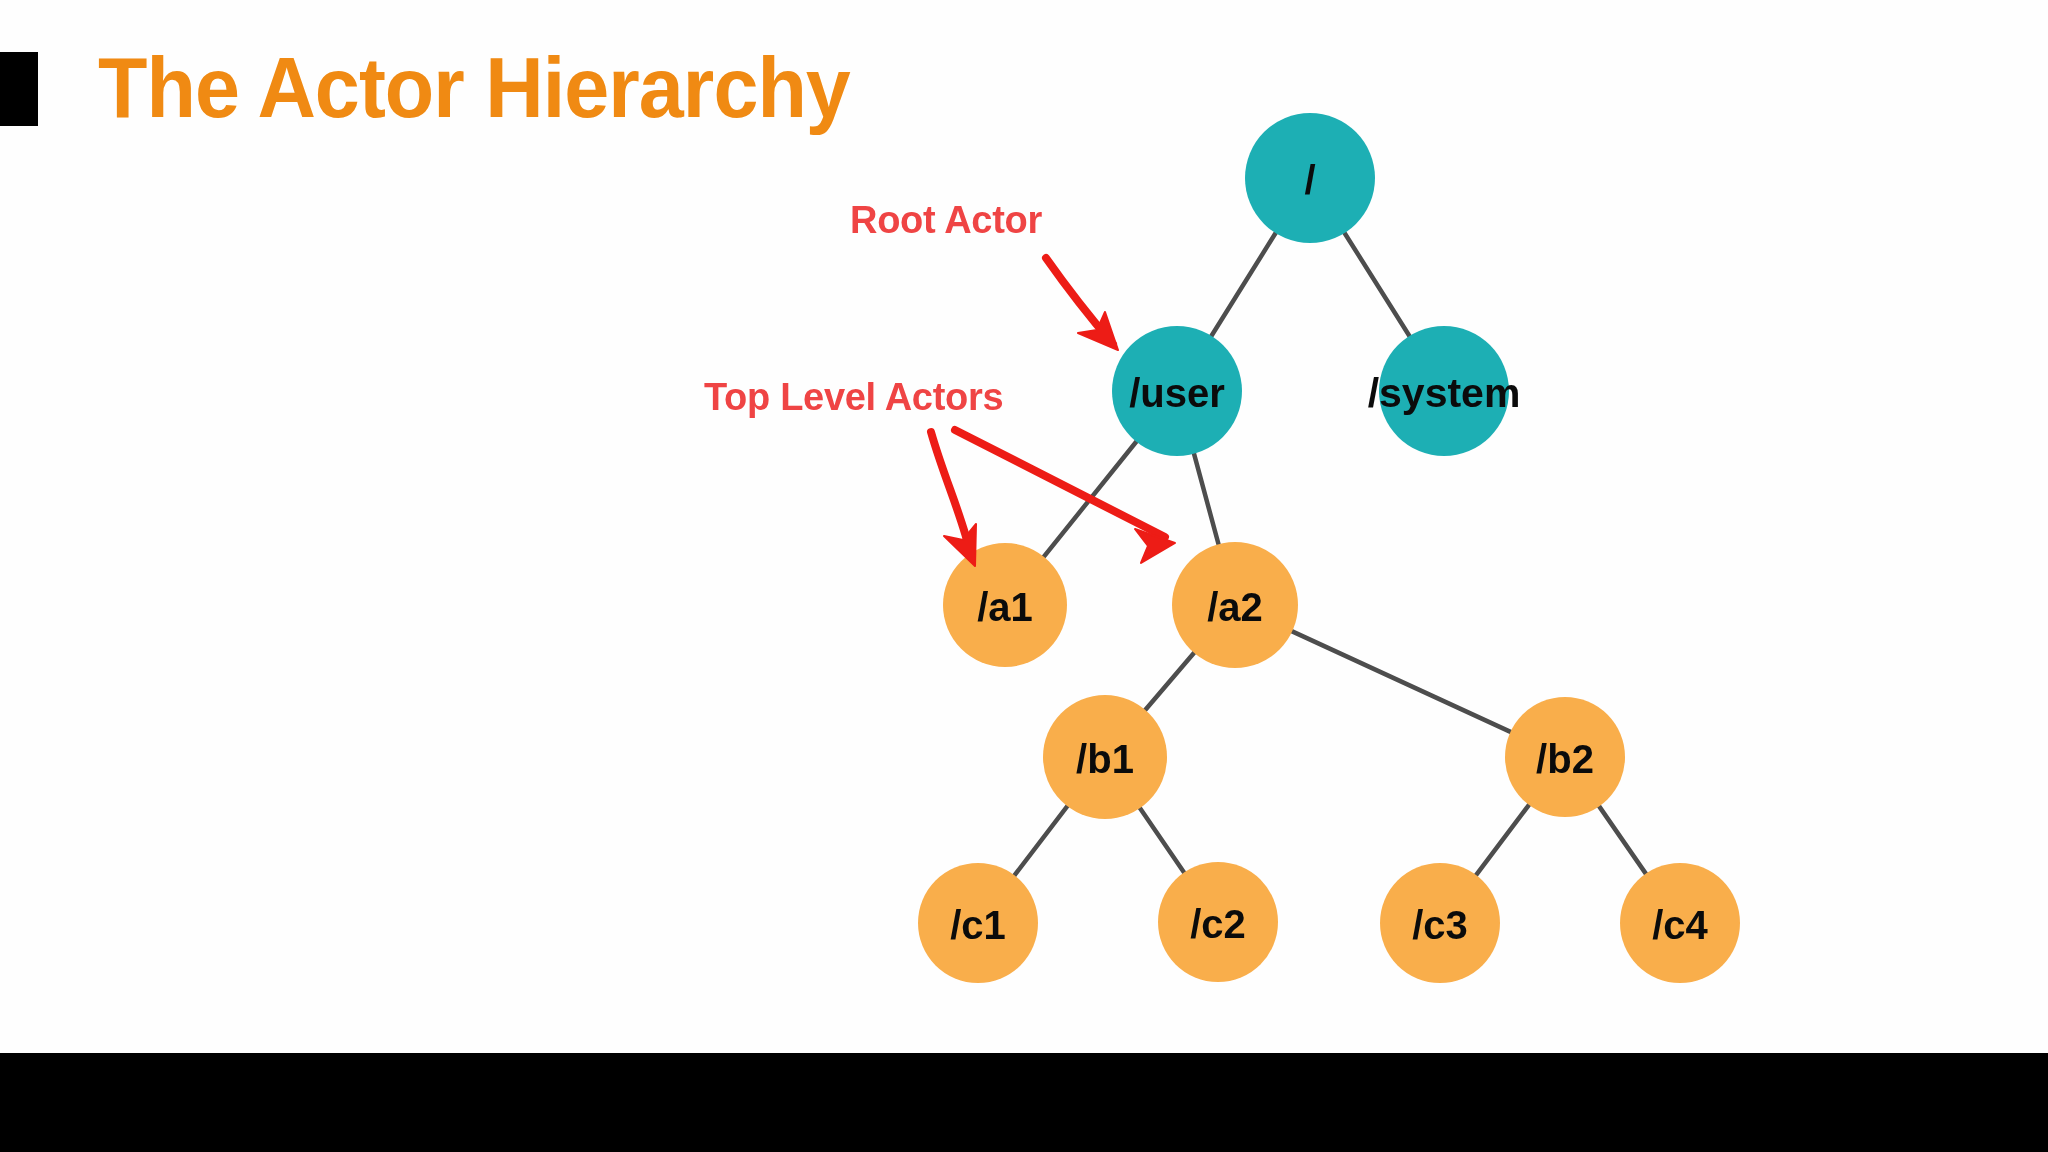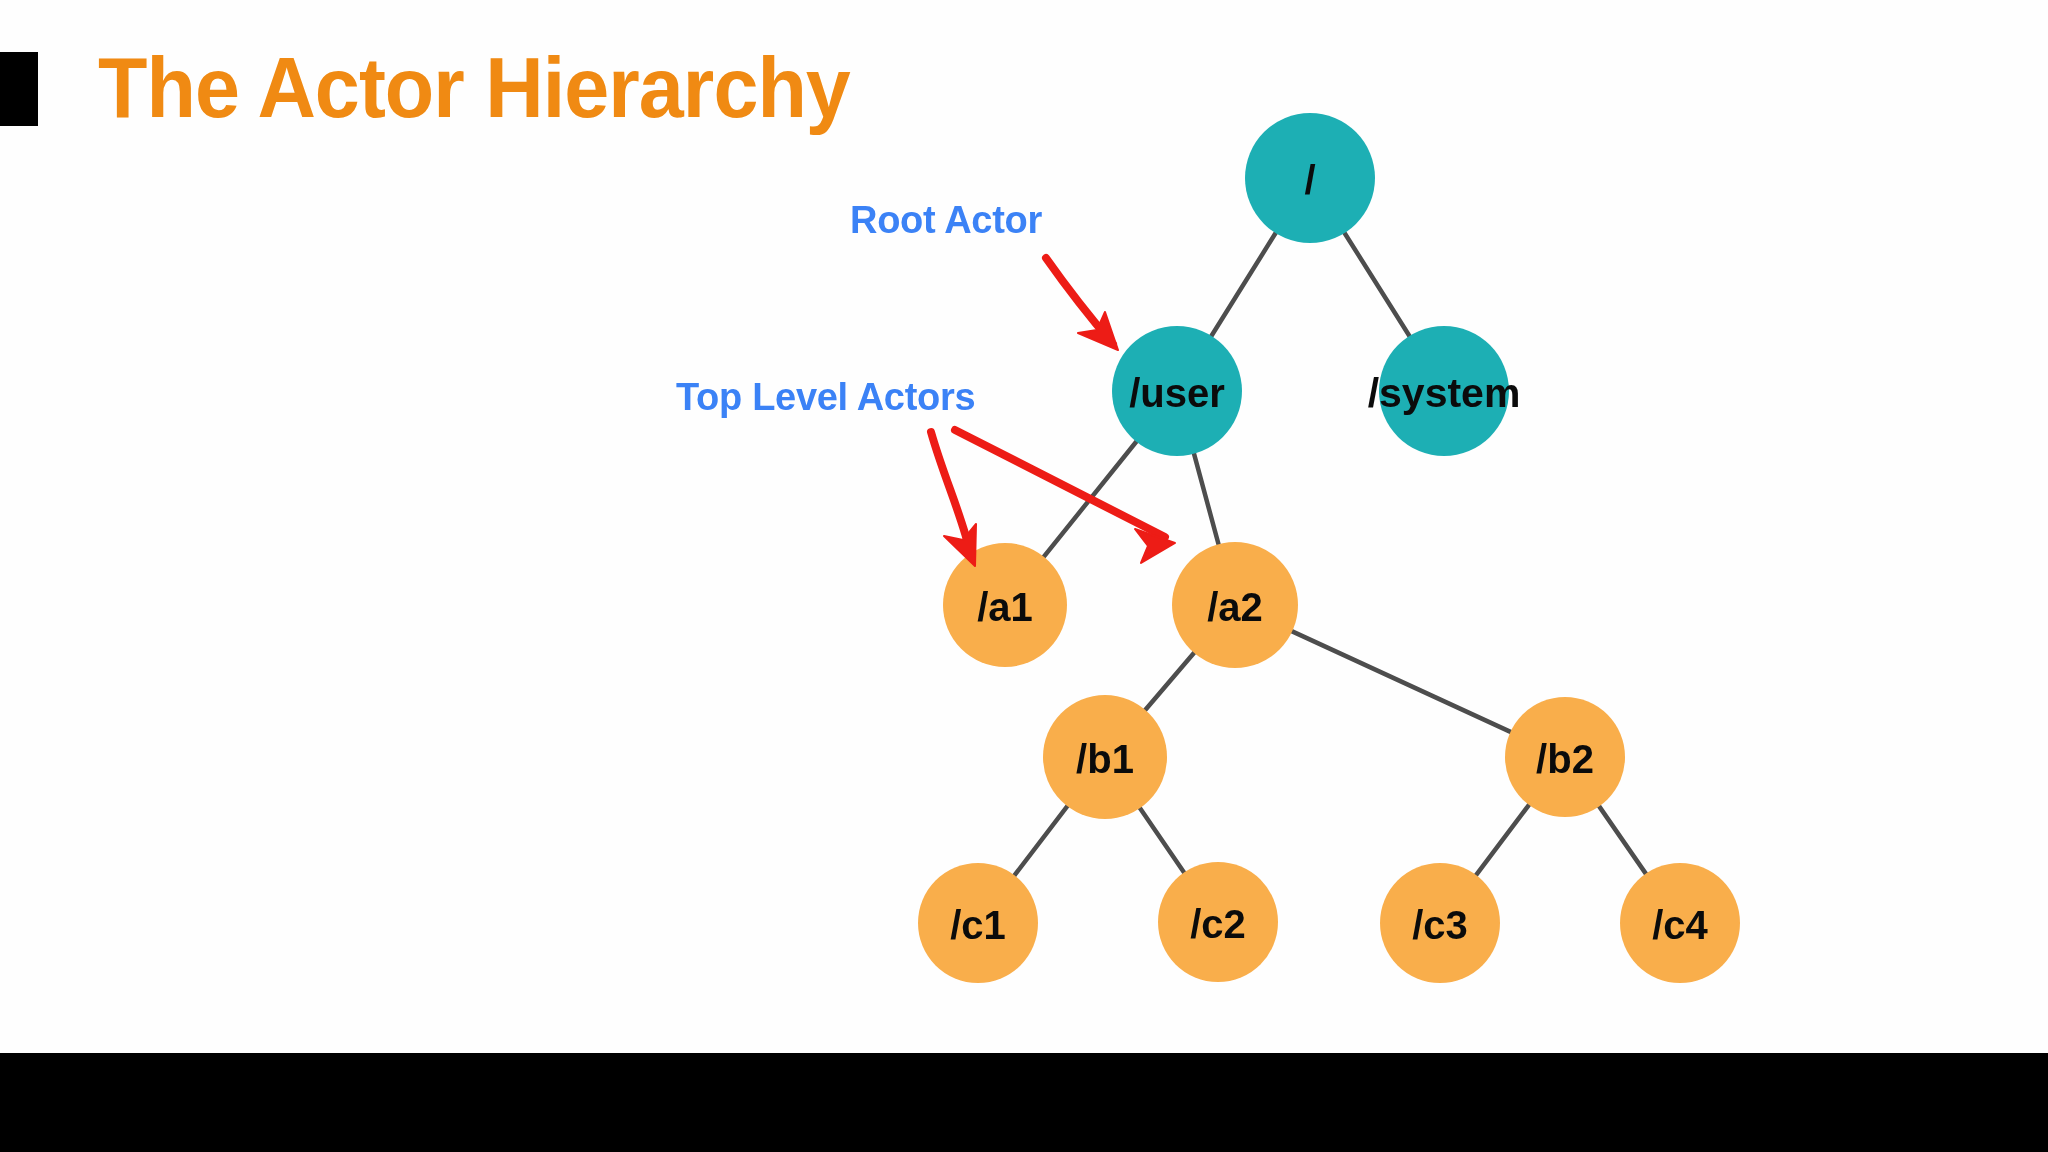--- a/index.html
+++ b/index.html
@@ -27,26 +27,26 @@
     transform:scaleX(0.94);
     transform-origin:left top;
   }
 
   
   .annot{
     position:absolute;
     font-family:"Liberation Sans", sans-serif;
     font-weight:bold;
     font-size:38px;
-    color:#3b82f6;
+    color:#ef4444;
     white-space:nowrap;
     letter-spacing:-0.3px;
   }
   #annot-root{left:850px;top:199px;}
-  #annot-top{left:676px;top:376px;}
+  #annot-top{left:704px;top:376px;}
 
   
   #diagram{position:absolute;left:0;top:0;width:2048px;height:1152px;}
   .node-label{
     font-family:"Liberation Sans", sans-serif;
     font-weight:bold;
     font-size:40px;
     fill:#0B0B0B;
     text-anchor:middle;
     dominant-baseline:central;

